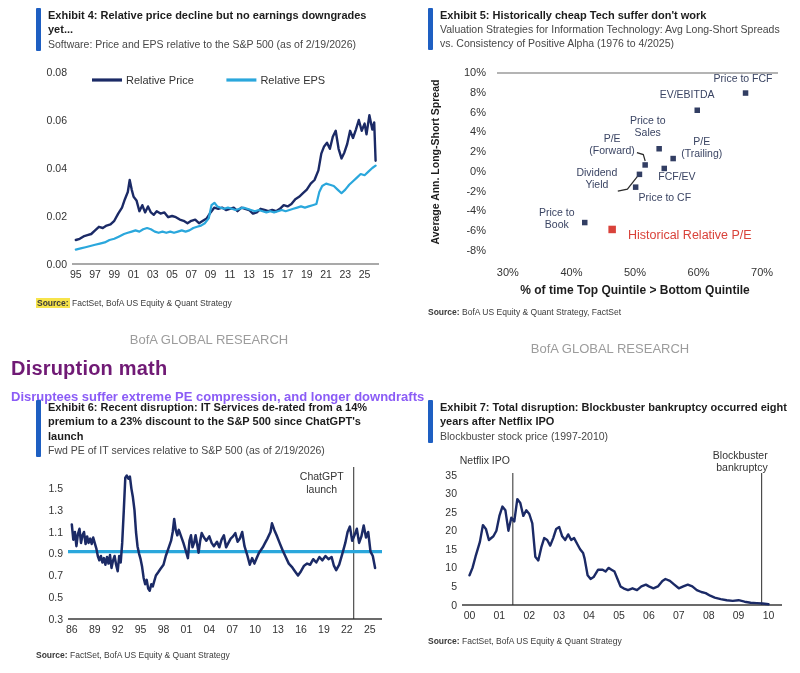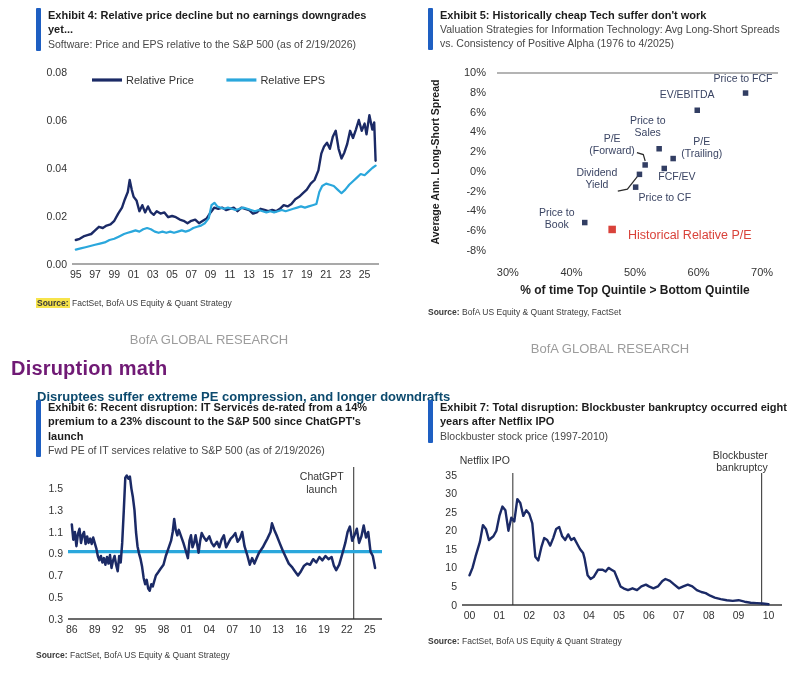--- a/index.html
+++ b/index.html
@@ -13,21 +13,21 @@
   .ex-head{display:flex;gap:7px;margin-bottom:3px;}
   .accent-bar{width:5px;background:#1e5fc2;flex:none;border-radius:1px;}
   .ex-title{font-size:11px;font-weight:bold;color:#1d1d1d;line-height:1.3;}
   .ex-subtitle{font-size:10.5px;color:#474747;line-height:1.28;margin-top:1px;}
   .chart-svg{display:block;}
   .source-line{font-size:8.5px;color:#3a3a3a;margin-top:4px;}
   .source-line b{font-weight:bold;text-align:right;}
   .hl{background:#f7e44b;padding:0 1px;}
   .bofa{font-size:13px;color:#9c9c9c;text-align:center;margin-top:24px;padding-right:2px;}
   .heading{position:absolute;left:11px;top:344px;font-size:20px;font-weight:bold;color:#701a75;letter-spacing:0.2px;}
-  .subheading{position:absolute;left:11px;top:378px;font-size:13px;font-weight:bold;color:#0c4a6e;margin-left:26px;}
+  .subheading{position:absolute;left:11px;top:378px;font-size:13px;font-weight:bold;color:#8b5cf6;}
   svg text{font-family:"Liberation Sans",sans-serif;}
 </style>
 </head>
 <body>
 
 <div class="page">
 
   <section class="exhibit ex4">
     <div class="ex-head">
       <div class="accent-bar"></div>

